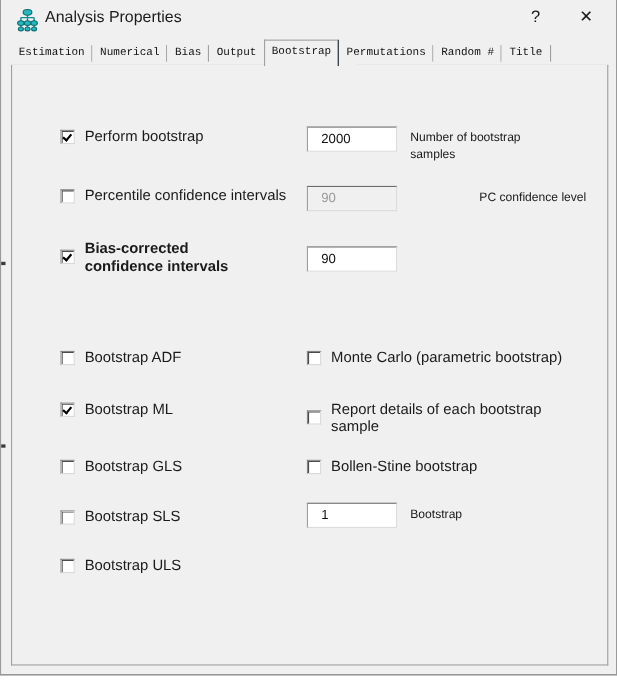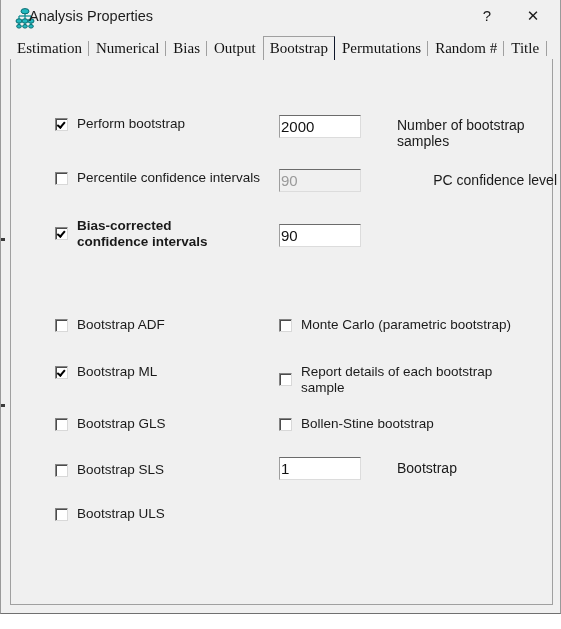--- a/index.html
+++ b/index.html
@@ -37,21 +37,21 @@
   }
   .title-icon {
     position: absolute;
     left: 13px;
     top: 7px;
     width: 22px;
     height: 22px;
   }
   .title-text {
     position: absolute;
-    left: 28px;
+    left: 40px;
     top: 8px;
     font-size: 14.5px;
     color: #1c1c1c;
     white-space: nowrap;
   }
   .caption-btn {
     position: absolute;
     top: 0;
     width: 46px;
     height: 31px;
@@ -70,22 +70,22 @@
     left: 9px;
     top: 38px;
     right: 4px;
     height: 22px;
     white-space: nowrap;
     font-size: 0;
   }
   .tab {
     display: inline-block;
     position: relative;
-    font-family: Liberation Serif, serif;
-    font-size: 15px;
+    font-family: Liberation Mono, monospace;
+    font-size: 10px;
     color: #121212;
     height: 21px;
     line-height: 21px;
     padding: 0 7px;
     background: #f0f0f0;
     cursor: default;
     user-select: none;
     vertical-align: top;
   }
   .tab.sep::after {
@@ -182,36 +182,35 @@
 
   .textbox {
     position: absolute;
     box-sizing: border-box;
     height: 23px;
     background: #ffffff;
     border-top: 1px solid #6b6b6b;
     border-left: 1px solid #9e9e9e;
     border-right: 1px solid #dcdcdc;
     border-bottom: 1px solid #dcdcdc;
-    font-size: 15px;
+    font-size: 12px;
     color: #111;
     line-height: 21px;
-    padding-left: 1px;
+    padding-left: 12px;
     font-family: "Liberation Sans", sans-serif;
     overflow: hidden;
     white-space: nowrap;
   }
   .textbox.disabled { background: #f0f0f0; color: #9a9a9a; }
 
   .field-label {
     position: absolute;
-    font-size: 14px;
+    font-size: 11px;
     color: #1a1a1a;
     line-height: 16px;
-    margin-left: 24px;
   }
 
   
   .edge-mark {
     position: absolute;
     left: 0;
     width: 4px;
     height: 3px;
     background: #3a3a3a;
   }

